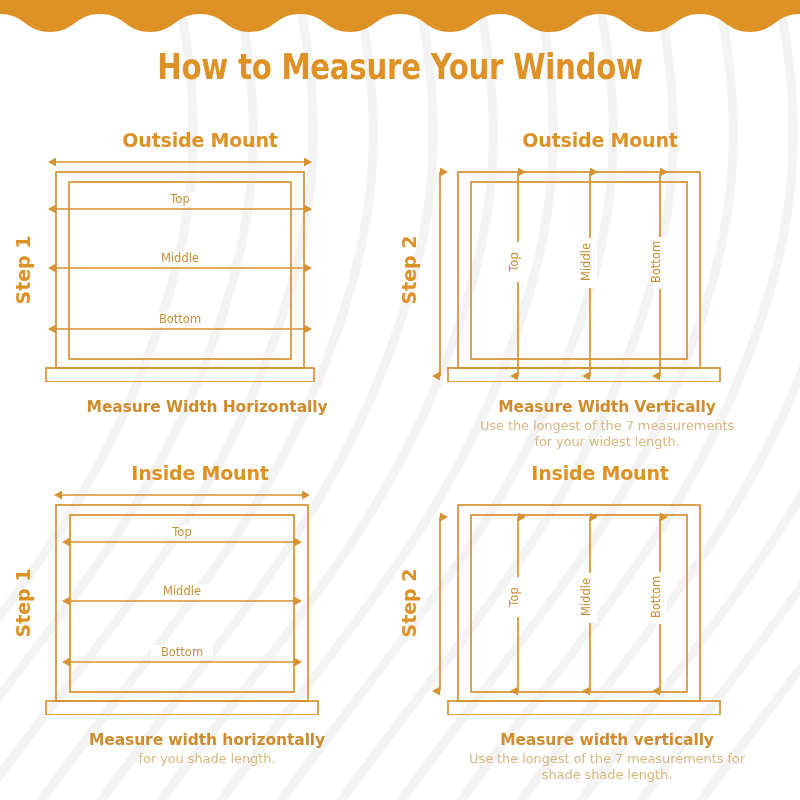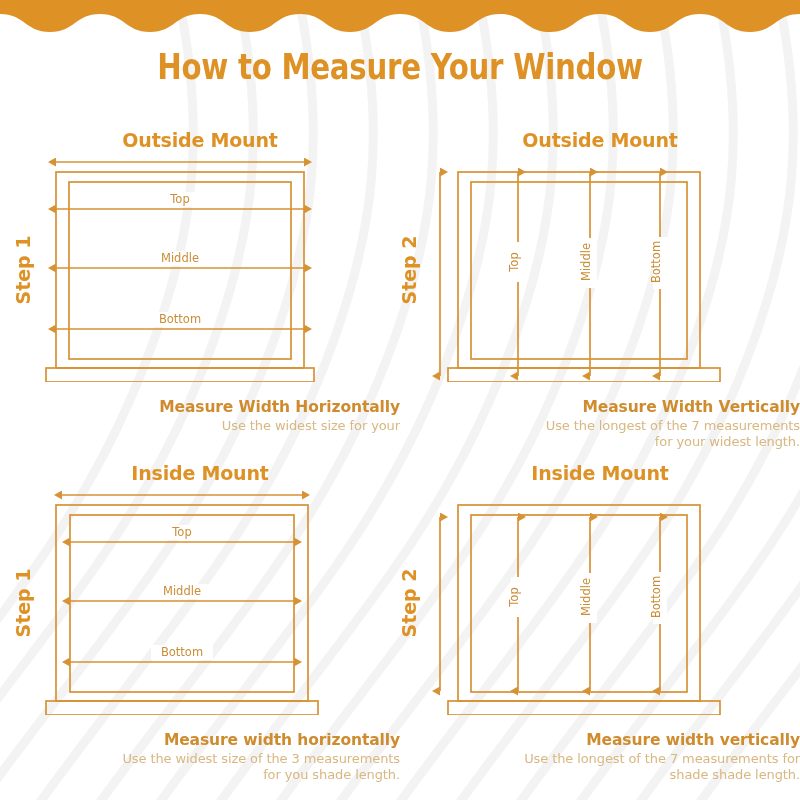--- a/index.html
+++ b/index.html
@@ -70,22 +70,22 @@
     letter-spacing:-0.2px;
     transform:scaleX(0.95);
   }
   .diagram{
     position:absolute;
     top:22px;left:0;
     width:400px;height:240px;
   }
   .caption{
     position:absolute;
-    left:0;width:400px;
-    text-align:right;
+    left:7px;width:400px;
+    text-align:center;
   }
   .caption-main{
     top:278px;
     font-size:15.5px;
     font-weight:bold;
     color:#CE8C2E;
     font-family:"DejaVu Sans", sans-serif;
     letter-spacing:-0.1px;
   }
   .caption-sub{
@@ -174,21 +174,20 @@
           <text x="180" y="120">Middle</text>
           <rect x="150" y="170" width="62" height="15" fill="#ffffff" stroke="none"></rect>
           <text x="180" y="181">Bottom</text>
         </g>
 
         <text x="30" y="128" transform="rotate(-90 30 128)" text-anchor="middle" font-family="DejaVu Sans, sans-serif" font-size="19" font-weight="bold" fill="#DE9226">Step 1</text>
       </svg>
 
       <div class="caption caption-main">Measure Width Horizontally</div>
       <div class="caption caption-sub">
-        <span>Use the widest size for your</span>
       </div>
     </div>
 
     <div class="panel tr">
       <div class="panel-heading">Outside Mount</div>
 
       <svg class="diagram" viewBox="0 0 400 240" preserveAspectRatio="none" aria-hidden="true">
         <defs>
           <marker id="arrU-tr" markerWidth="9" markerHeight="9" refX="4.5" refY="8" orient="auto" markerUnits="userSpaceOnUse">
             <path d="M0 8 L9 8 L4.5 0 Z" fill="#D79233"></path>
@@ -261,21 +260,20 @@
           <rect x="152" y="109" width="60" height="15" fill="#ffffff" stroke="none"></rect>
           <text x="182" y="120">Middle</text>
           <rect x="151" y="170" width="62" height="15" fill="#ffffff" stroke="none"></rect>
           <text x="182" y="181">Bottom</text>
         </g>
         <text x="30" y="128" transform="rotate(-90 30 128)" text-anchor="middle" font-family="DejaVu Sans, sans-serif" font-size="19" font-weight="bold" fill="#DE9226">Step 1</text>
       </svg>
 
       <div class="caption caption-main">Measure width horizontally</div>
       <div class="caption caption-sub">
-        <span>Use the widest size of the 3 measurements</span>
         <span>for you shade length.</span>
       </div>
     </div>
 
     <div class="panel br">
       <div class="panel-heading">Inside Mount</div>
 
       <svg class="diagram" viewBox="0 0 400 240" preserveAspectRatio="none" aria-hidden="true">
         <defs>
           <marker id="arrU-br" markerWidth="9" markerHeight="9" refX="4.5" refY="8" orient="auto" markerUnits="userSpaceOnUse">

